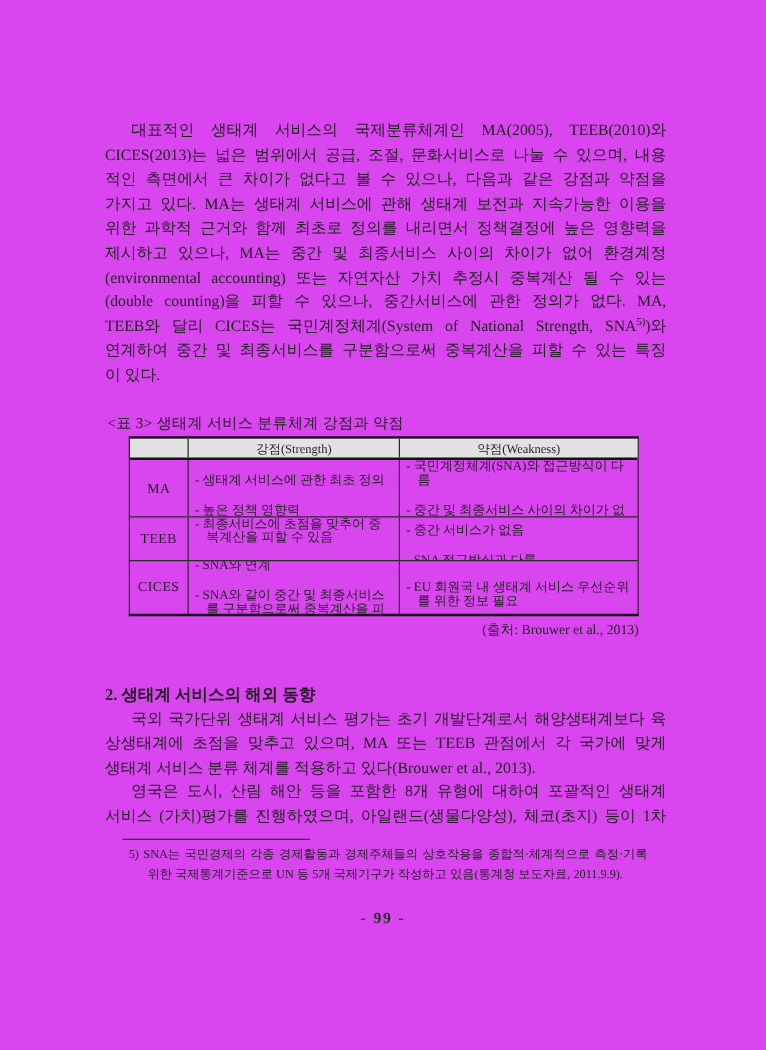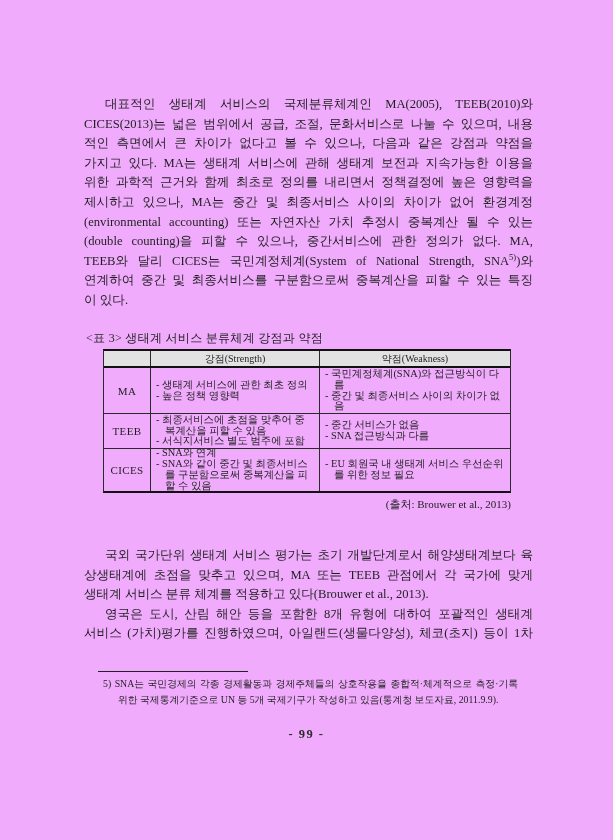--- a/index.html
+++ b/index.html
@@ -1,20 +1,20 @@
 <!DOCTYPE html>
 <html><head>
 <meta charset="utf-8">
 <style>
   * { margin: 0; padding: 0; box-sizing: border-box; }
   html, body { background: #ffffff; }
   .page {
     position: relative;
     width: 613px; height: 840px;
-    background: #f0abfc;
+    background: #d946ef;
     color: #1f1f1f;
     font-family: "Liberation Serif", "DejaVu Serif", serif;
     overflow: hidden;
   }
   
   .textblock { position: absolute; left: 84px; width: 449px; }
   .p1 { top: 95px; }
   .sec2 { top: 546px; }
   .bline {
     height: 19.6px; line-height: 19.6px;
@@ -54,21 +54,21 @@
   .r-ma, .r-teeb { border-bottom: 1px solid #2a2a2a; }
   .label {
     display: flex; align-items: center; justify-content: center;
     font-size: 11px; letter-spacing: 0.4px; overflow: hidden;
   }
   .items {
     padding: 1px 5px; overflow: hidden;
     display: flex; flex-direction: column; justify-content: center;
     font-size: 10.4px; line-height: 10.8px;
   }
-  .item { padding-left: 9px; text-indent: -9px; }
+  .item { padding-left: 9px; text-indent: -9px; margin-top: 13px; }
   
   .tsrc {
     position: absolute; left: 103px; top: 497px; width: 408px;
     text-align: right; font-size: 11px; line-height: 14px;
   }
   
   .fnrule {
     position: absolute; left: 98px; top: 671px; width: 150px;
     border-top: 1.5px solid #222;
   }
@@ -140,20 +140,21 @@
       </div>
       <div class="items c2">
         <div class="item">- EU 회원국 내 생태계 서비스 우선순위를 위한 정보 필요</div>
       </div>
     </div>
   </div>
 
   <div class="tsrc">(출처: Brouwer et al., 2013)</div>
 
   <div class="textblock sec2">
+    <div class="bline head">2. 생태계 서비스의 해외 동향</div>
     <div class="bline j ind">국외 국가단위 생태계 서비스 평가는 초기 개발단계로서 해양생태계보다 육</div>
     <div class="bline j">상생태계에 초점을 맞추고 있으며, MA 또는 TEEB 관점에서 각 국가에 맞게</div>
     <div class="bline">생태계 서비스 분류 체계를 적용하고 있다(Brouwer et al., 2013).</div>
     <div class="bline j ind">영국은 도시, 산림 해안 등을 포함한 8개 유형에 대하여 포괄적인 생태계</div>
     <div class="bline j">서비스 (가치)평가를 진행하였으며, 아일랜드(생물다양성), 체코(초지) 등이 1차</div>
   </div>
 
   <div class="fnrule"></div>
   <div class="fnote">
     <div class="fl j">5) SNA는 국민경제의 각종 경제활동과 경제주체들의 상호작용을 종합적·체계적으로 측정·기록하기</div>

